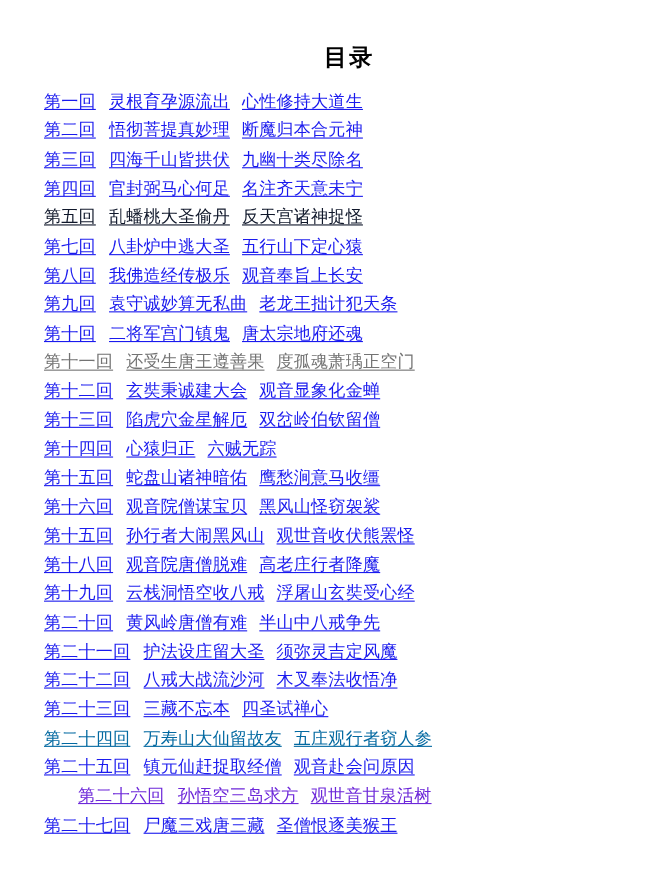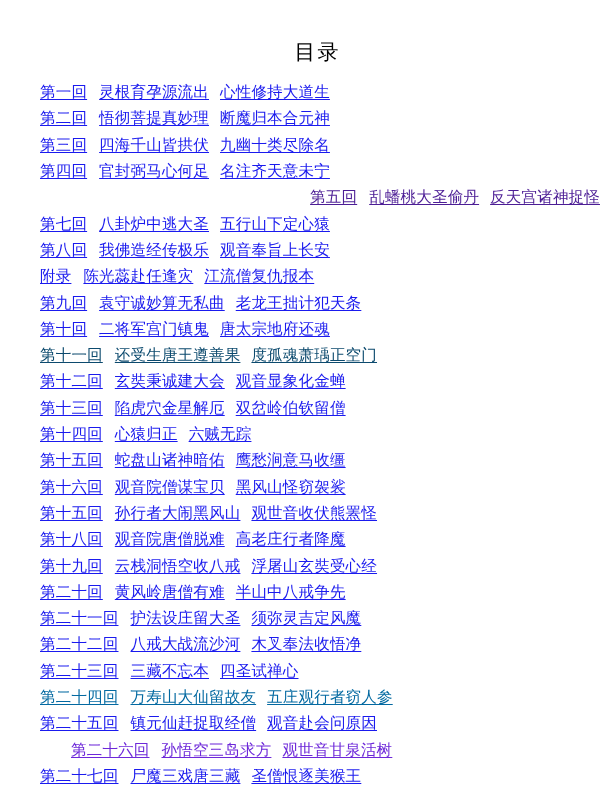--- a/index.html
+++ b/index.html
@@ -17,21 +17,21 @@
   .page {
     width: 600px;
     height: 800px;
     box-sizing: border-box;
     padding: 40px 0 0 0;
     position: relative;
   }
   .doc-title {
     text-align: center;
     font-size: 21px;
-    font-weight: normal;
+    font-weight: bold;
     color: #000000;
     letter-spacing: 2px;
     margin: 0 0 14px 0;
     line-height: 1.2;
     padding-left: 35px;
   }
   .toc {
     list-style: none;
     margin: 0;
     padding: 0 0 0 40px;
@@ -67,27 +67,26 @@
 </head>
 <body>
 
 <div class="page">
   <h1 class="doc-title" style="color: rgb(0, 0, 0);">目录</h1>
   <ul class="toc" id="toc-list">
       <li class="toc-entry" style="color: rgb(26, 26, 238);"><span class="num">第一回</span><span class="gap"></span><span class="t1">灵根育孕源流出</span><span class="sep"></span><span class="t2">心性修持大道生</span></li>
       <li class="toc-entry" style="color: rgb(26, 26, 238);"><span class="num">第二回</span><span class="gap"></span><span class="t1">悟彻菩提真妙理</span><span class="sep"></span><span class="t2">断魔归本合元神</span></li>
       <li class="toc-entry" style="color: rgb(26, 26, 238);"><span class="num">第三回</span><span class="gap"></span><span class="t1">四海千山皆拱伏</span><span class="sep"></span><span class="t2">九幽十类尽除名</span></li>
       <li class="toc-entry" style="color: rgb(26, 26, 238);"><span class="num">第四回</span><span class="gap"></span><span class="t1">官封弼马心何足</span><span class="sep"></span><span class="t2">名注齐天意未宁</span></li>
-      <li class="toc-entry" style="color: #4c1d95; text-align: right;"><span class="num">第五回</span><span class="gap"></span><span class="t1">乱蟠桃大圣偷丹</span><span class="sep"></span><span class="t2">反天宫诸神捉怪</span></li>
+      <li class="toc-entry" style="color: #0f172a;"><span class="num">第五回</span><span class="gap"></span><span class="t1">乱蟠桃大圣偷丹</span><span class="sep"></span><span class="t2">反天宫诸神捉怪</span></li>
       <li class="toc-entry" style="color: rgb(26, 26, 238);"><span class="num">第七回</span><span class="gap"></span><span class="t1">八卦炉中逃大圣</span><span class="sep"></span><span class="t2">五行山下定心猿</span></li>
       <li class="toc-entry" style="color: rgb(26, 26, 238);"><span class="num">第八回</span><span class="gap"></span><span class="t1">我佛造经传极乐</span><span class="sep"></span><span class="t2">观音奉旨上长安</span></li>
-      <li class="toc-entry" style="color: rgb(26, 26, 238);"><span class="num">附录</span><span class="gap"></span><span class="t1">陈光蕊赴任逢灾</span><span class="sep"></span><span class="t2">江流僧复仇报本</span></li>
       <li class="toc-entry" style="color: rgb(26, 26, 238);"><span class="num">第九回</span><span class="gap"></span><span class="t1">袁守诚妙算无私曲</span><span class="sep"></span><span class="t2">老龙王拙计犯天条</span></li>
       <li class="toc-entry" style="color: rgb(26, 26, 238);"><span class="num">第十回</span><span class="gap"></span><span class="t1">二将军宫门镇鬼</span><span class="sep"></span><span class="t2">唐太宗地府还魂</span></li>
-      <li class="toc-entry" style="color: #0c4a6e;"><span class="num">第十一回</span><span class="gap"></span><span class="t1">还受生唐王遵善果</span><span class="sep"></span><span class="t2">度孤魂萧瑀正空门</span></li>
+      <li class="toc-entry" style="color: #737373;"><span class="num">第十一回</span><span class="gap"></span><span class="t1">还受生唐王遵善果</span><span class="sep"></span><span class="t2">度孤魂萧瑀正空门</span></li>
       <li class="toc-entry" style="color: rgb(26, 26, 238); text-decoration: underline;"><span class="num">第十二回</span><span class="gap"></span><span class="t1">玄奘秉诚建大会</span><span class="sep"></span><span class="t2">观音显象化金蝉</span></li>
       <li class="toc-entry" style="color: rgb(26, 26, 238);"><span class="num">第十三回</span><span class="gap"></span><span class="t1">陷虎穴金星解厄</span><span class="sep"></span><span class="t2">双岔岭伯钦留僧</span></li>
       <li class="toc-entry" style="color: rgb(26, 26, 238);"><span class="num">第十四回</span><span class="gap"></span><span class="t1">心猿归正</span><span class="sep"></span><span class="t2">六贼无踪</span></li>
       <li class="toc-entry" style="color: rgb(26, 26, 238);"><span class="num">第十五回</span><span class="gap"></span><span class="t1">蛇盘山诸神暗佑</span><span class="sep"></span><span class="t2">鹰愁涧意马收缰</span></li>
       <li class="toc-entry" style="color: rgb(26, 26, 238);"><span class="num">第十六回</span><span class="gap"></span><span class="t1">观音院僧谋宝贝</span><span class="sep"></span><span class="t2">黑风山怪窃袈裟</span></li>
       <li class="toc-entry" style="color: rgb(26, 26, 238);"><span class="num">第十五回</span><span class="gap"></span><span class="t1">孙行者大闹黑风山</span><span class="sep"></span><span class="t2">观世音收伏熊罴怪</span></li>
       <li class="toc-entry" style="color: rgb(26, 26, 238);"><span class="num">第十八回</span><span class="gap"></span><span class="t1">观音院唐僧脱难</span><span class="sep"></span><span class="t2">高老庄行者降魔</span></li>
       <li class="toc-entry" style="color: rgb(26, 26, 238);"><span class="num">第十九回</span><span class="gap"></span><span class="t1">云栈洞悟空收八戒</span><span class="sep"></span><span class="t2">浮屠山玄奘受心经</span></li>
       <li class="toc-entry" style="color: rgb(26, 26, 238);"><span class="num">第二十回</span><span class="gap"></span><span class="t1">黄风岭唐僧有难</span><span class="sep"></span><span class="t2">半山中八戒争先</span></li>
       <li class="toc-entry" style="color: rgb(26, 26, 238);"><span class="num">第二十一回</span><span class="gap"></span><span class="t1">护法设庄留大圣</span><span class="sep"></span><span class="t2">须弥灵吉定风魔</span></li>

